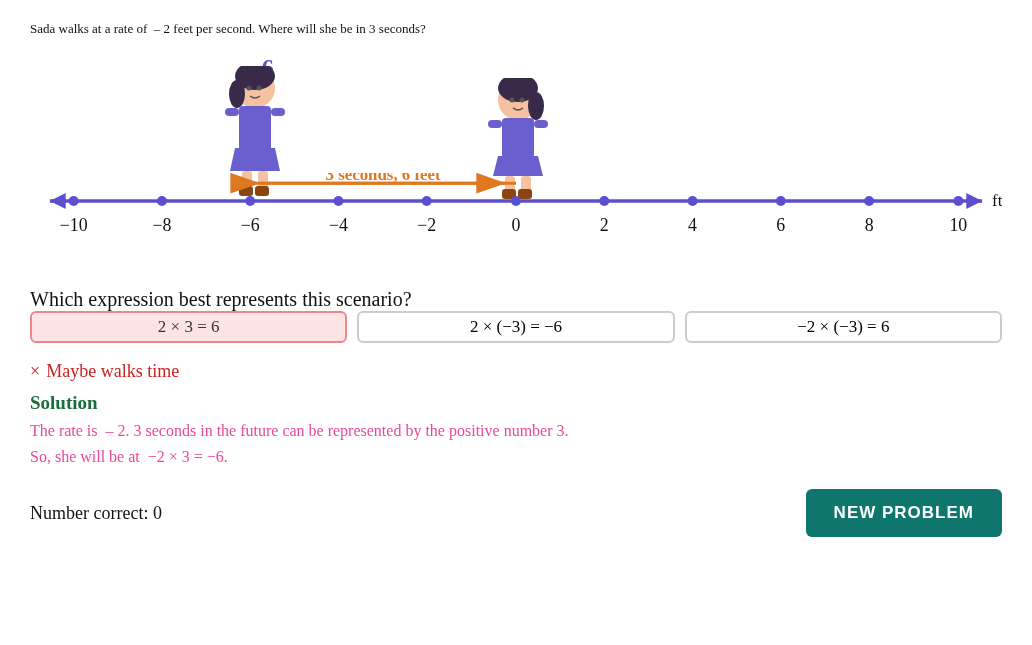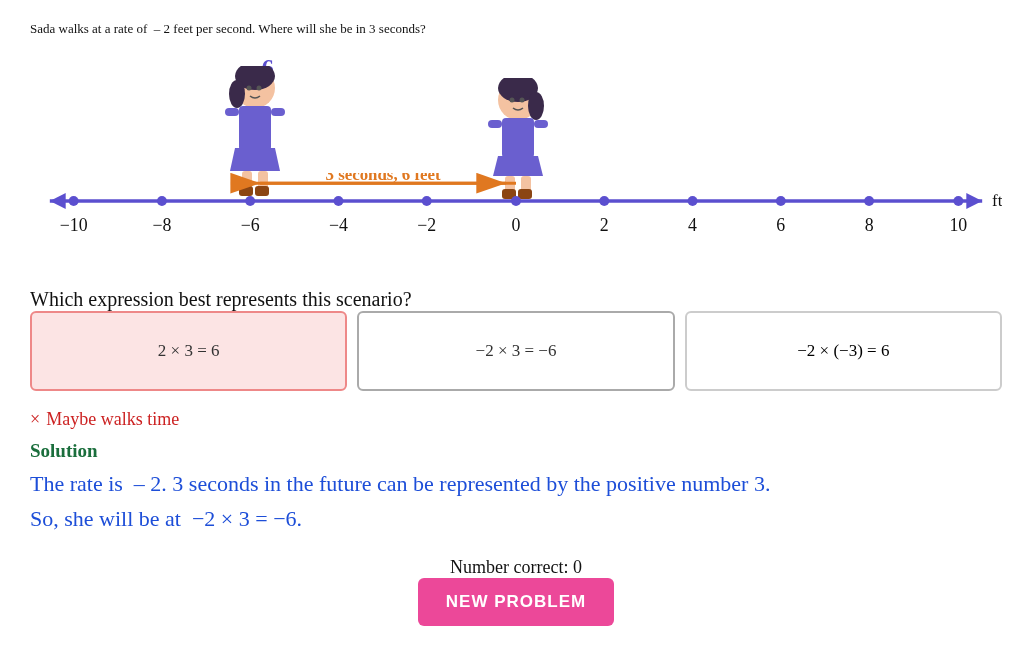--- a/index.html
+++ b/index.html
@@ -26,21 +26,21 @@
     .question-text {
       font-size: 20px;
     }
     .choices {
       display: flex;
       gap: 10px;
       margin-bottom: 18px;
     }
     .choice-btn {
       flex: 1;
-      padding: 28px 8px;
+      padding: 4px 8px;
       border-radius: 6px;
       border: 2px solid #ccc;
       background: #fff;
       font-size: 17px;
       cursor: pointer;
       font-family: 'Georgia', serif;
       text-align: center;
     }
     .choice-btn.selected-wrong {
       background: #fce4e4;
@@ -63,37 +63,36 @@
     .solution-block {
       margin-bottom: 20px;
     }
     .solution-title {
       color: #1a6e3c;
       font-weight: bold;
       font-size: 19px;
       margin-bottom: 4px;
     }
     .solution-text {
-      color: #1d4ed8;
-      font-size: 22px;
+      color: #ec4899;
+      font-size: 16px;
       line-height: 1.6;
     }
     .bottom-bar {
       display: flex;
       justify-content: space-between;
       align-items: center;
       margin-top: 10px;
-      flex-direction: column;
     }
     .number-correct {
       font-size: 18px;
       color: #111;
     }
     .new-problem-btn {
-      background: #ec4899;
+      background: #0f766e;
       color: #fff;
       border: none;
       border-radius: 6px;
       padding: 14px 28px;
       font-size: 17px;
       font-weight: bold;
       cursor: pointer;
       letter-spacing: 1px;
       font-family: 'Arial', sans-serif;
     }
@@ -224,22 +223,22 @@
     <text x="356" y="7" text-anchor="middle" font-size="17" fill="#e07820" font-family="Georgia" font-weight="bold">3 seconds, 6 feet</text>
   </svg>
 </div>
 
 <div class="question-text">Which expression best represents this scenario?</div>
 
 <div class="choices">
   <button class="choice-btn selected-wrong">
     <span>2 × 3 = 6</span>
   </button>
-  <button class="choice-btn correct">
-    <span>−2 × 3 = −6</span>
+  <button class="choice-btn">
+    <span>2 × (−3) = −6</span>
   </button>
   <button class="choice-btn">
     <span>−2 × (−3) = 6</span>
   </button>
 </div>
 
 <div class="feedback-wrong">
   <span>×</span>
   <span>Maybe walks time</span>
 </div>

